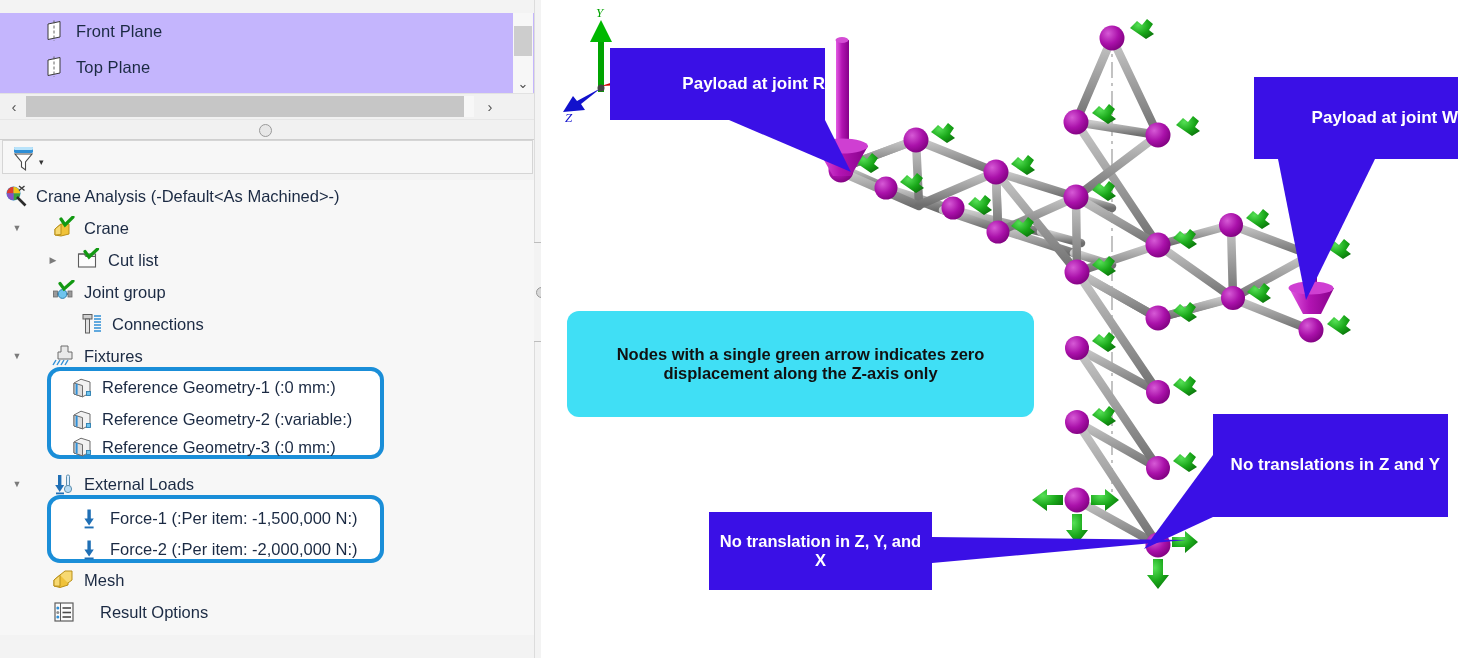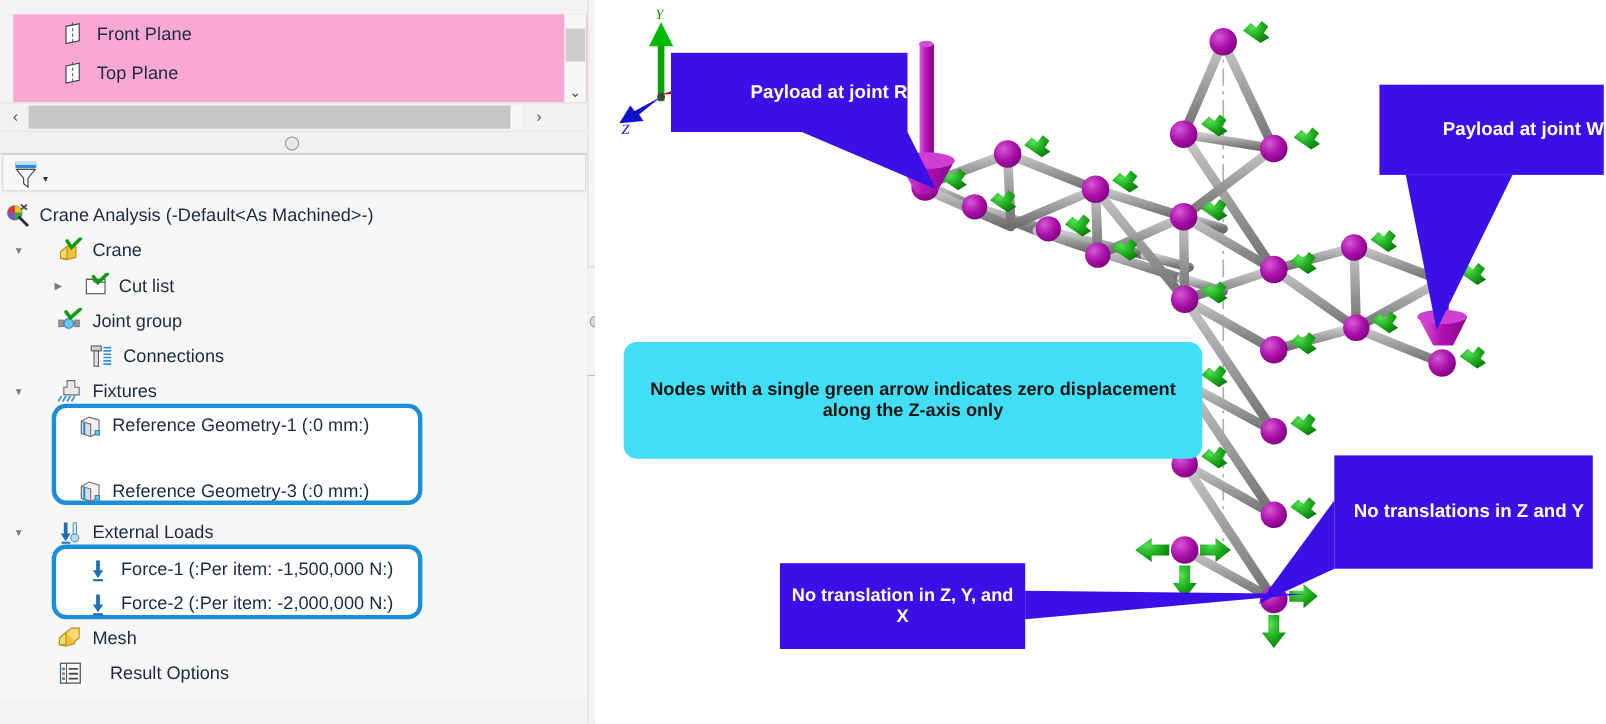--- a/index.html
+++ b/index.html
@@ -14,22 +14,22 @@
   
   #left-panel {
     position: absolute; left: 0; top: 0; width: 541px; height: 658px;
     background: #f3f3f3;
     border-right: 1px solid #c8c8c8;
     box-sizing: border-box;
   }
 
   
   #upper-tree {
-    position: absolute; left: 12px; top: 13px; width: 534px; height: 80px;
-    background: #f9a8d4;
+    position: absolute; left: 0; top: 13px; width: 534px; height: 80px;
+    background: #c4b5fd;
     box-sizing: border-box;
   }
   .plane-row {
     display: flex; align-items: center; height: 36px; padding-left: 44px;
     font-size: 16.5px; color: #12305a; letter-spacing: .1px;
   }
   .plane-row .lbl { margin-left: 12px; color:#1b2a43; font-size:16.5px; }
   .plane-icon { width: 20px; height: 22px; position: relative; flex: 0 0 auto; }
 
   
@@ -133,21 +133,21 @@
     position: absolute; box-sizing: border-box;
     display: flex; align-items: center; justify-content: flex-end;
     text-align: center; font-weight: bold; line-height: 1.18;
     z-index: 30;
   }
   .callout.blue { background: #3a10e6; color: #ffffff; }
   .callout.cyan { background: #40dff5; color: #111111; border-radius: 12px; }
 
   #co-payload-r { left: 69px; top: 48px; width: 215px; height: 72px; font-size: 17px; }
   #co-payload-w { left: 713px; top: 77px; width: 204px; height: 82px; font-size: 17px; }
-  #co-zerodisp  { left: 26px; top: 311px; width: 526px; height: 106px; font-size: 16.5px; padding: 0 14px; }
+  #co-zerodisp  { left: 26px; top: 311px; width: 467px; height: 106px; font-size: 16.5px; padding: 0 14px; }
   #co-nozyx     { left: 168px; top: 512px; width: 223px; height: 78px; font-size: 16.5px; padding: 0 8px; }
   #co-nozy      { left: 672px; top: 414px; width: 235px; height: 103px; font-size: 17px; padding: 0 8px; }
 
   
   .axis-lbl { position: absolute; font-size: 13px; font-style: italic; font-family: "Liberation Serif", serif; }
 </style>
 </head>
 <body>
 
 <div id="app">
@@ -340,20 +340,31 @@
     <div class="hl-row" style="left:70px; top:372px;">
       <span class="ic">
         <svg width="24" height="24" viewBox="0 0 24 24">
           <path d="M4 7 L11 3.2 L20 6 L20 17 L12.5 20.8 L4 18 Z" fill="#f2f2f2" stroke="#6d6d6d" stroke-width="1"></path>
           <path d="M4 7 L12.5 9.6 L12.5 20.8 L4 18 Z" fill="#dddddd" stroke="#6d6d6d" stroke-width="1"></path>
           <line x1="6.6" y1="7.8" x2="6.6" y2="18.6" stroke="#2f8fd6" stroke-width="2"></line>
           <rect x="16.5" y="15.5" width="4" height="4" fill="#6fc4ee" stroke="#2d7fb0" stroke-width="0.9"></rect>
         </svg>
       </span>
       <span class="txt" style="margin-left:8px;">Reference Geometry-1 (:0 mm:)</span>
+    </div>
+    <div class="hl-row" style="left:70px; top:404px;">
+      <span class="ic">
+        <svg width="24" height="24" viewBox="0 0 24 24">
+          <path d="M4 7 L11 3.2 L20 6 L20 17 L12.5 20.8 L4 18 Z" fill="#f2f2f2" stroke="#6d6d6d" stroke-width="1"></path>
+          <path d="M4 7 L12.5 9.6 L12.5 20.8 L4 18 Z" fill="#dddddd" stroke="#6d6d6d" stroke-width="1"></path>
+          <line x1="6.6" y1="7.8" x2="6.6" y2="18.6" stroke="#2f8fd6" stroke-width="2"></line>
+          <rect x="16.5" y="15.5" width="4" height="4" fill="#6fc4ee" stroke="#2d7fb0" stroke-width="0.9"></rect>
+        </svg>
+      </span>
+      <span class="txt" style="margin-left:8px;">Reference Geometry-2 (:variable:)</span>
     </div>
     <div class="hl-row" style="left:70px; top:436px; overflow:hidden; height:22px;">
       <span class="ic">
         <svg width="24" height="24" viewBox="0 0 24 24">
           <path d="M4 7 L11 3.2 L20 6 L20 17 L12.5 20.8 L4 18 Z" fill="#f2f2f2" stroke="#6d6d6d" stroke-width="1"></path>
           <path d="M4 7 L12.5 9.6 L12.5 20.8 L4 18 Z" fill="#dddddd" stroke="#6d6d6d" stroke-width="1"></path>
           <line x1="6.6" y1="7.8" x2="6.6" y2="18.6" stroke="#2f8fd6" stroke-width="2"></line>
           <rect x="16.5" y="15.5" width="4" height="4" fill="#6fc4ee" stroke="#2d7fb0" stroke-width="0.9"></rect>
         </svg>
       </span>

